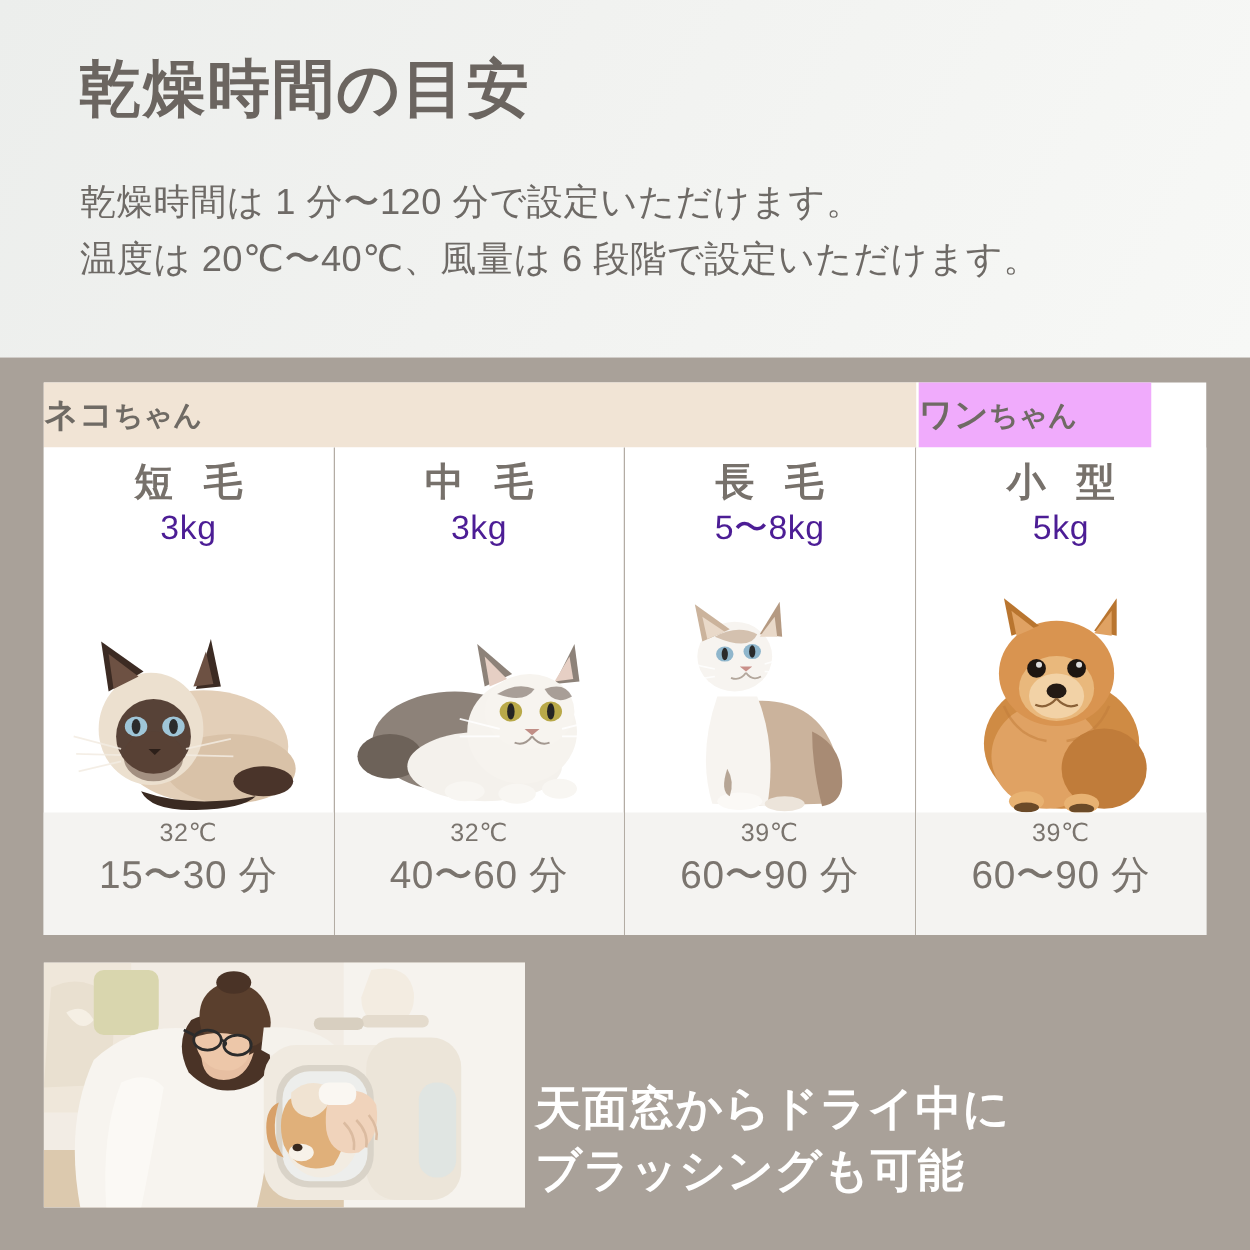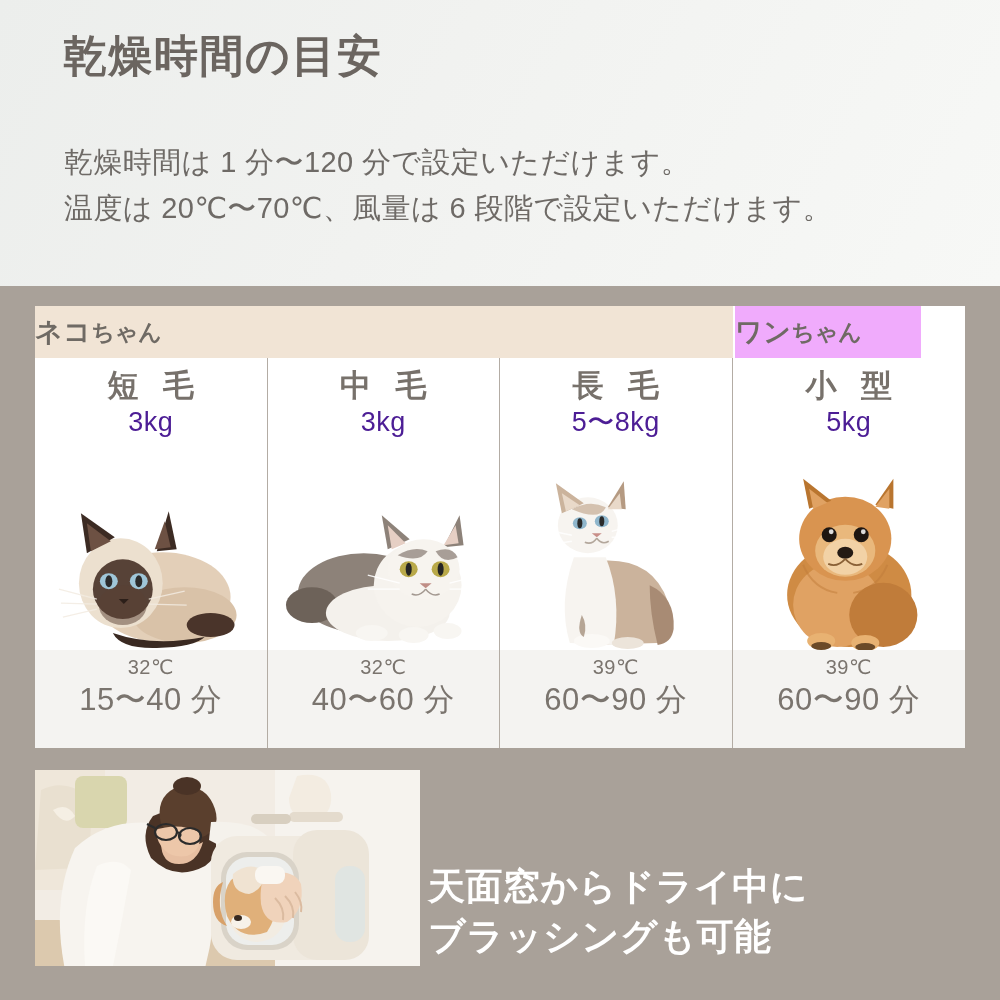--- a/index.html
+++ b/index.html
@@ -24,22 +24,22 @@
   .top-section {
     position: absolute;
     left: 0; top: 0;
     width: 1000px;
     height: 286px;
     background: linear-gradient(118deg, #eceeec 0%, #f1f2f0 42%, #f7f8f6 100%);
   }
   .page-title {
     position: absolute;
     left: 63px;
-    top: 32px;
-    font-size: 44px;
+    top: 44px;
+    font-size: 50px;
     font-weight: bold;
     color: #6b6560;
     letter-spacing: 1.5px;
     line-height: 1.1;
     white-space: nowrap;
   }
   .intro-lines {
     position: absolute;
     left: 64px;
     top: 140px;
@@ -193,21 +193,21 @@
 </style>
 </head>
 <body>
 
 <div class="page">
 
   <div class="top-section">
     <div class="page-title">乾燥時間の目安</div>
     <div class="intro-lines">
       <div>乾燥時間は 1 分〜120 分で設定いただけます。</div>
-      <div>温度は 20℃〜70℃、風量は 6 段階で設定いただけます。</div>
+      <div>温度は 20℃〜40℃、風量は 6 段階で設定いただけます。</div>
     </div>
   </div>
 
   <div class="grey-band"></div>
 
   <div class="table">
 
     <div class="species-row">
       <div class="species-cell species-cat">
         <span>ネコ</span>
@@ -248,21 +248,21 @@
               <path d="M62 134 L24 124"></path>
                 <path d="M62 139 L26 138"></path>
                 <path d="M62 144 L28 152"></path>
               <path d="M114 134 L150 126"></path>
                 <path d="M114 139 L152 140"></path>
             </g>
           </svg>
         </div>
         <div class="col-result">
           <div class="temp">32℃</div>
-          <div class="duration">15〜40 分</div>
+          <div class="duration">15〜30 分</div>
         </div>
       </div>
 
       <div class="col">
         <div class="col-head">
           <div class="breed">中 毛</div>
           <div class="weight">3kg</div>
         </div>
         <div class="col-photo">
           <svg class="animal-svg" viewBox="0 0 232 185" preserveAspectRatio="xMidYMax meet" aria-hidden="true">

